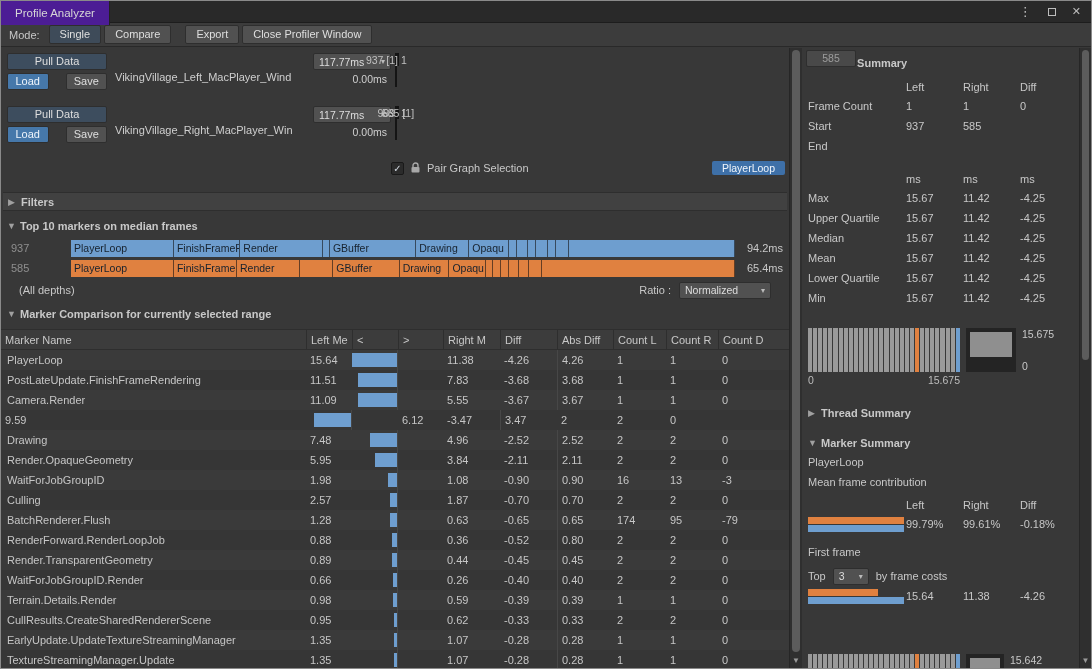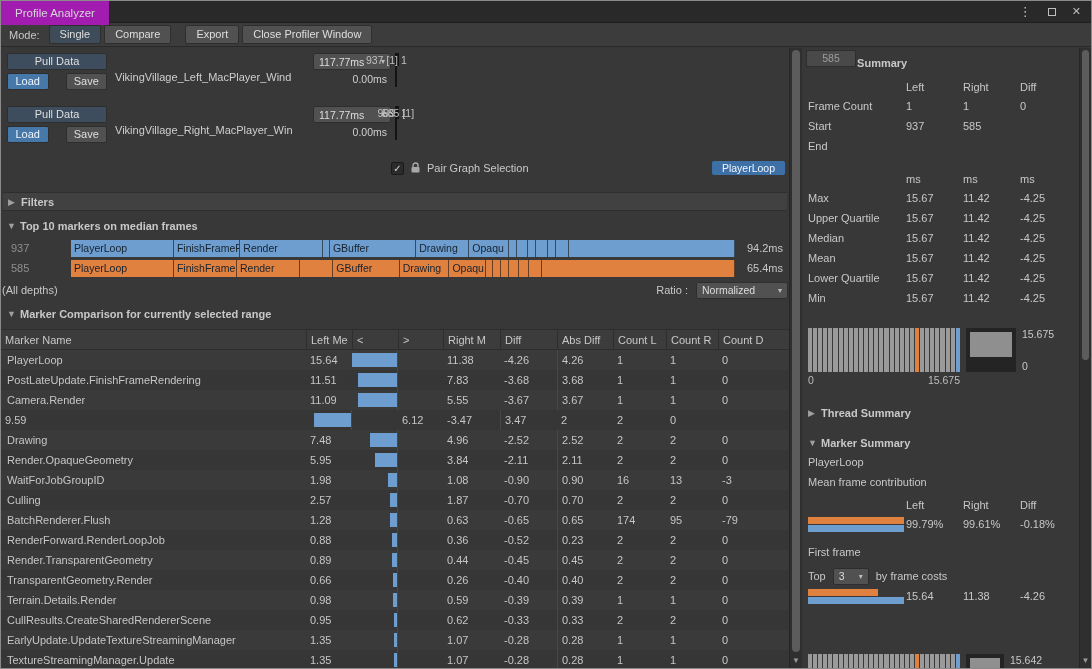--- a/index.html
+++ b/index.html
@@ -1,21 +1,21 @@
 <!DOCTYPE html>
 <html style="--blue: #6e9ecf; --orange: #e08140; --sel: #3e70a8; --teal: #39d3c5;"><head>
 <meta charset="utf-8">
 <style>
   *{margin:0;padding:0;box-sizing:border-box}
   body{font-family:"Liberation Sans","DejaVu Sans",sans-serif;font-size:11px;color:#c8c8c8;background:#4a4a4a}
   .window{width:1092px;height:669px;border:1px solid #8a8a8a;background:#383838;position:relative;overflow:hidden}
 
   
   .titlebar{height:22px;background:#292929;display:flex;align-items:stretch;border-bottom:1px solid #1d1d1d}
-  .tab{background:#a21caf;padding:12px 14px;display:flex;align-items:center;color:#d6d6d6;font-size:11.5px;border-right:1px solid #222}
+  .tab{background:#4c1d95;padding:12px 14px;display:flex;align-items:center;color:#d6d6d6;font-size:11.5px;border-right:1px solid #222}
   .win-icons{margin-left:auto;display:flex;align-items:center;gap:16px;padding-right:10px;color:#bdbdbd}
   .win-icons .kebab{font-size:13px;line-height:1}
   .maxbox{display:inline-block;width:8px;height:8px;border:1px solid #bdbdbd}
   .win-icons .x{font-size:11px}
 
   
   .toolbar{height:24px;background:#3c3c3c;border-bottom:1px solid #292929;display:flex;align-items:center;padding:0 8px;gap:3px}
   .btn{background:#515151;border:1px solid #2e2e2e;border-radius:2px;color:#dfdfdf;padding:2px 10px;font-size:11px;line-height:13px;cursor:default}
   .btn.pressed{background:#3e4b59}
   .mode-label{margin-right:6px;color:#c8c8c8}
@@ -73,21 +73,21 @@
   
   .top10-head{margin-top:6px}
   #top10-rows{margin-top:3px}
   .t10row{display:flex;align-items:center;height:20px}
   .t10frame{width:70px;color:#8f8f8f;padding-left:10px}
   .t10bar{flex:1;height:17px;display:flex;overflow:hidden}
   .seg{height:100%;font-size:10.5px;line-height:17px;color:#17222e;overflow:hidden;white-space:nowrap;padding-left:3px;border-right:1px solid rgba(18,18,18,.6)}
   .seg.blue{background:var(--blue)}
   .seg.orange{background:var(--orange)}
   .t10total{width:54px;text-align:right;color:#c8c8c8;padding-right:6px}
-  .ratio-row{display:flex;align-items:center;height:20px;margin-top:2px;padding:0 1px}
+  .ratio-row{display:flex;align-items:center;height:20px;margin-top:2px;padding:0 18px}
   .ratio-right{margin-left:auto;display:flex;align-items:center;gap:8px}
   .ratio-dd{width:92px}
 
   
   .comp-head{margin-top:5px}
   .cgrid{display:grid;grid-template-columns:305px 46px 46px 45px 57px 57px 56px 53px 52px 70px}
   .thead{height:21px;background:#3c3c3c;border-top:1px solid #2e2e2e;border-bottom:1px solid #2e2e2e;margin-top:6px;align-items:center}
   .hc{padding-left:4px;border-left:1px solid #2e2e2e;color:#c8c8c8;height:100%;display:flex;align-items:center;overflow:hidden;white-space:nowrap}
   .hc:first-child{border-left:none;}
   .crow{height:20px;align-items:center;color:#c6c6c6}
@@ -458,41 +458,41 @@
           </div>
           <div class="cgrid crow odd">
             <div class="c name">RenderForward.RenderLoopJob</div>
             <div class="c">0.88</div>
             <div class="c lt">
               <div class="cbar" style="width:12.2%"></div>
             </div>
             <div class="c gt"></div>
             <div class="c">0.36</div>
             <div class="c">-0.52</div>
-            <div class="c abs">0.23</div>
+            <div class="c abs">0.80</div>
             <div class="c">2</div>
             <div class="c">2</div>
             <div class="c">0</div>
           </div>
           <div class="cgrid crow even">
             <div class="c name">Render.TransparentGeometry</div>
             <div class="c">0.89</div>
             <div class="c lt">
               <div class="cbar" style="width:10.6%"></div>
             </div>
             <div class="c gt"></div>
             <div class="c">0.44</div>
             <div class="c">-0.45</div>
             <div class="c abs">0.45</div>
             <div class="c">2</div>
             <div class="c">2</div>
             <div class="c">0</div>
           </div>
           <div class="cgrid crow odd">
-            <div class="c name">TransparentGeometry.Render</div>
+            <div class="c name">WaitForJobGroupID.Render</div>
             <div class="c">0.66</div>
             <div class="c lt">
               <div class="cbar" style="width:9.4%"></div>
             </div>
             <div class="c gt"></div>
             <div class="c">0.26</div>
             <div class="c">-0.40</div>
             <div class="c abs">0.40</div>
             <div class="c">2</div>
             <div class="c">2</div>

